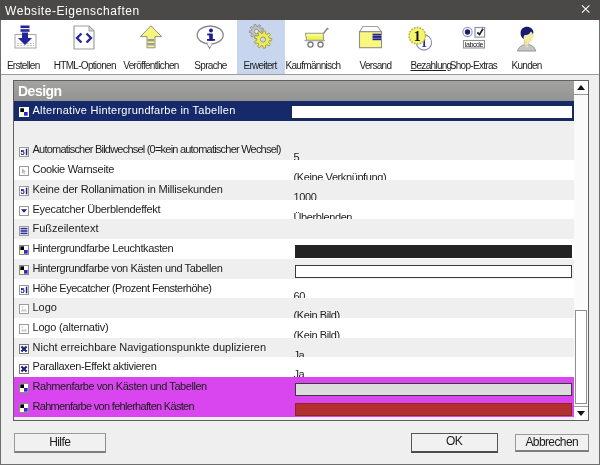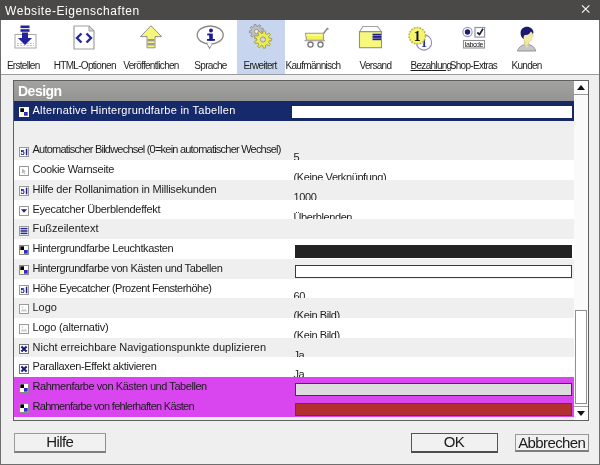--- a/index.html
+++ b/index.html
@@ -23,21 +23,21 @@
   .row .val{position:absolute;left:279.5px;top:8px;line-height:19.4px;letter-spacing:-0.4px;white-space:nowrap;}
   .row .ric{position:absolute;left:4.5px;top:6.2px;width:10px;height:10px;}
   .sw{position:absolute;left:280.5px;top:5.7px;width:277px;height:13.4px;box-sizing:border-box;}
   
   .sb{position:absolute;left:574px;top:81px;width:13.5px;height:338.5px;background:#fafafa;}
   .sbup{position:absolute;left:0;top:0;width:13.5px;height:14px;background:#fdfdfd;border-bottom:1px solid #999;box-sizing:border-box;}
   .sbdn{position:absolute;left:0;top:325px;width:13.5px;height:13.5px;background:#fdfdfd;border-top:1px solid #999;box-sizing:border-box;}
   .sbth{position:absolute;left:0.5px;top:229px;width:12px;height:94px;background:#ffffff;border:1px solid #909090;box-sizing:border-box;}
   .tri{position:absolute;}
   
-  .btn{position:absolute;background:#f2f1f1;border:1px solid #9a9a9a;border-bottom:2px solid #7d7d7d;border-right:1.5px solid #8d8d8d;box-sizing:border-box;font-size:15px;letter-spacing:-0.6px;color:#1a1a1a;text-align:center;}
+  .btn{position:absolute;background:#f2f1f1;border:1px solid #9a9a9a;border-bottom:2px solid #7d7d7d;border-right:1.5px solid #8d8d8d;box-sizing:border-box;font-size:12px;letter-spacing:-0.6px;color:#1a1a1a;text-align:center;}
 </style>
 </head>
 <body>
 <div class="dlg">
   <div class="titlebar">
     <span class="title">Website-Eigenschaften</span>
     <svg class="closex" viewBox="0 0 22 20">
         <path d="M5 5.3 L12.4 12.6 M12.4 5.3 L5 12.6" stroke="#ffffff" stroke-width="1.05" fill="none"></path>
       </svg>
   </div>
@@ -176,21 +176,21 @@
           </svg></span>
         <span class="lbl" style="letter-spacing:-0.3px;">Cookie Warnseite</span>
         <span class="val">(Keine Verknüpfung)</span>
       </div>
       <div class="row" style="top:179.92px;background:#efeff0;">
         <span class="ric"><svg width="10" height="10" viewBox="0 0 10 10">
             <rect x="0.5" y="0.5" width="9" height="9" fill="#fff" stroke="#9a9a9a"></rect>
             <text x="1.6" y="7.8" font-size="7.5" font-weight="bold" fill="#20207e" font-family="Liberation Sans">5</text>
             <rect x="6.8" y="1.7" width="1.5" height="6.6" fill="#20207e"></rect>
           </svg></span>
-        <span class="lbl" style="letter-spacing:-0.2px;">Hilfe der Rollanimation in Millisekunden</span>
+        <span class="lbl" style="letter-spacing:-0.2px;">Keine der Rollanimation in Millisekunden</span>
         <span class="val">1000</span>
       </div>
       <div class="row" style="top:199.65px;background:#ffffff;">
         <span class="ric"><svg width="10" height="10" viewBox="0 0 10 10">
             <rect x="0.5" y="0.5" width="9" height="9" fill="#fff" stroke="#9a9a9a"></rect>
             <path d="M1.9 3.2 H8.1 L5 6.8 Z" fill="#20207e"></path>
           </svg></span>
         <span class="lbl" style="letter-spacing:-0.3px;">Eyecatcher Überblendeffekt</span>
         <span class="val">Überblenden</span>
       </div>

